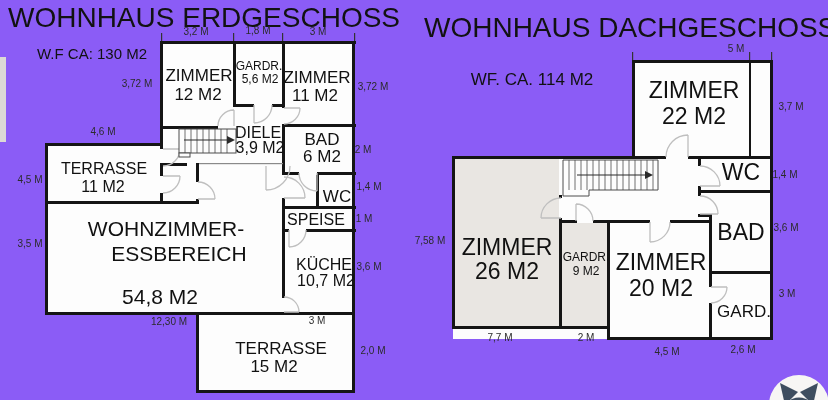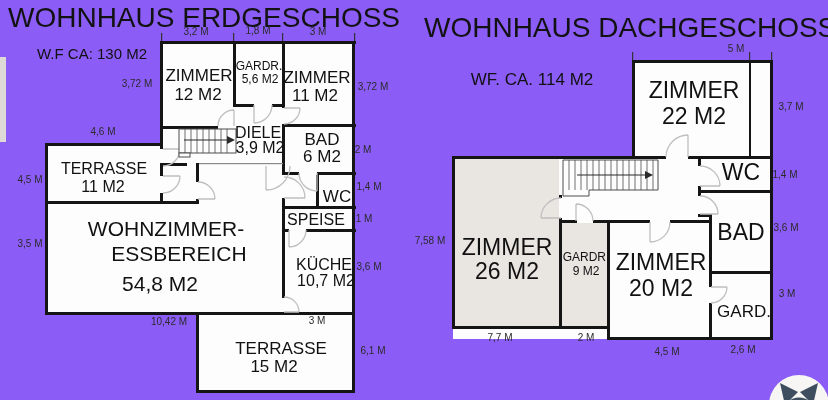--- a/index.html
+++ b/index.html
@@ -176,43 +176,43 @@
     <div class="lbl d10" style="left:318px;top:32px">3 M</div>
     <div class="lbl d10" style="left:137px;top:84px">3,72 M</div>
     <div class="lbl d10" style="left:103px;top:132px">4,6 M</div>
     <div class="lbl d10" style="left:30px;top:180px">4,5 M</div>
     <div class="lbl d10" style="left:30px;top:244px">3,5 M</div>
     <div class="lbl d10" style="left:373px;top:87px">3,72 M</div>
     <div class="lbl d10" style="left:363px;top:150px">2 M</div>
     <div class="lbl d10" style="left:369px;top:187px">1,4 M</div>
     <div class="lbl d10" style="left:364px;top:219px">1 M</div>
     <div class="lbl d10" style="left:369px;top:267px">3,6 M</div>
-    <div class="lbl d10" style="left:373px;top:351px">6,1 M</div>
-    <div class="lbl d10" style="left:169px;top:322px">10,42 M</div>
+    <div class="lbl d10" style="left:373px;top:351px">2,0 M</div>
+    <div class="lbl d10" style="left:169px;top:322px">12,30 M</div>
     <div class="lbl d10" style="left:317px;top:321px">3 M</div>
 
     <div class="lbl s17" style="left:199px;top:75px">ZIMMER</div>
     <div class="lbl s17" style="left:198px;top:94px">12 M2</div>
     <div class="lbl s12" style="left:259px;top:66px">GARDR.</div>
     <div class="lbl s12" style="left:260px;top:79px">5,6 M2</div>
     <div class="lbl s17" style="left:317px;top:77px">ZIMMER</div>
     <div class="lbl s17" style="left:315px;top:95px">11 M2</div>
     <div class="lbl s16" style="left:258px;top:133px">DIELE</div>
     <div class="lbl s16" style="left:260px;top:148px">3,9 M2</div>
     <div class="lbl s17" style="left:322px;top:139px">BAD</div>
     <div class="lbl s17" style="left:322px;top:156px">6 M2</div>
     <div class="lbl s17" style="left:337px;top:196px">WC</div>
     <div class="lbl s16" style="left:316px;top:220px">SPEISE</div>
     <div class="lbl s16" style="left:324px;top:265px">KÜCHE</div>
     <div class="lbl s16" style="left:326px;top:281px">10,7 M2</div>
     <div class="lbl s16" style="left:104px;top:169px">TERRASSE</div>
     <div class="lbl s16" style="left:103px;top:187px">11 M2</div>
     <div class="lbl s21" style="left:166px;top:228px">WOHNZIMMER-</div>
     <div class="lbl s21" style="left:179px;top:253px">ESSBEREICH</div>
-    <div class="lbl s21" style="left:160px;top:283px">54,8 M2</div>
+    <div class="lbl s21" style="left:160px;top:296px">54,8 M2</div>
     <div class="lbl s17" style="left:281px;top:348px">TERRASSE</div>
     <div class="lbl s17" style="left:274px;top:366px">15 M2</div>
   </div>
 
   <div>
     <div class="title" style="left:424px;top:12px">WOHNHAUS DACHGESCHOSS</div>
     <div class="lbl s17" style="left:532px;top:79px">WF. CA. 114 M2</div>
 
     <div class="lbl d10" style="left:736px;top:49px">5 M</div>
     <div class="lbl d10" style="left:791px;top:107px">3,7 M</div>

